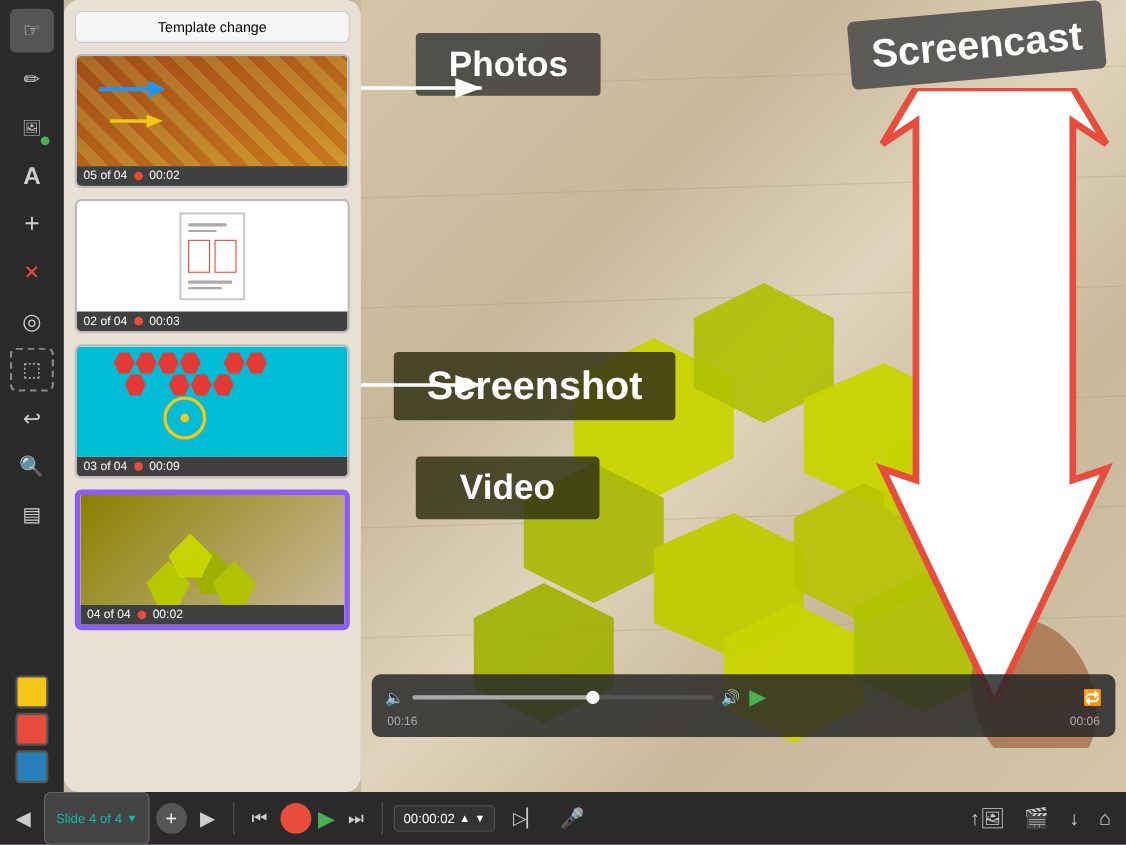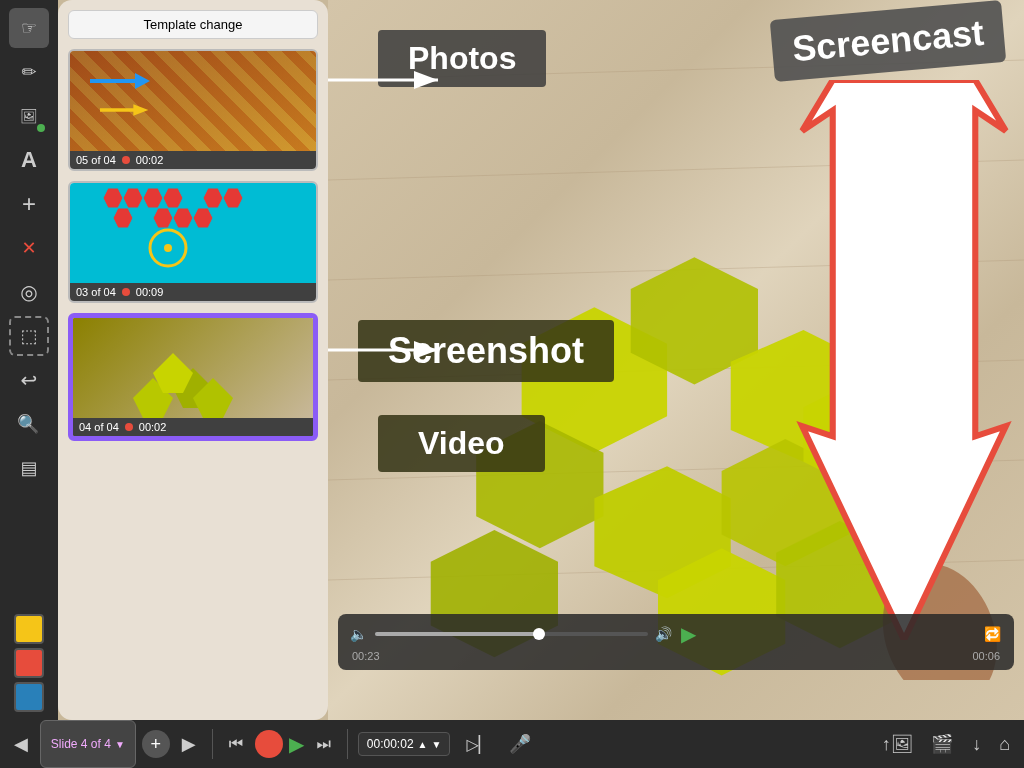--- a/index.html
+++ b/index.html
@@ -262,21 +262,21 @@
       padding: 4px 6px;
       border-radius: 4px;
       display: flex;
       align-items: center;
       justify-content: center;
     }
     .slide-nav {
       background: #444;
       border: 1px solid #666;
       border-radius: 6px;
-      color: #f0abfc;
+      color: #14b8a6;
       font-size: 12px;
       padding: 16px 10px;
       display: flex;
       align-items: center;
       gap: 4px;
       cursor: pointer;
     }
     .bottom-divider {
       width: 1px;
       height: 30px;
@@ -378,20 +378,39 @@
       </div>
     </div>
     <div class="slide-info">
       <span>05 of 04</span>
       <span class="rec-dot"></span>
       <span>00:02</span>
     </div>
   </div>
 
   
+  <div class="slide-thumb">
+    <div class="slide-thumb-img" style="background:#fff;">
+      <div class="doc-icon">
+        <div class="doc-line" style="width:80%;"></div>
+        <div class="doc-line" style="width:60%;"></div>
+        <div style="display:flex;gap:4px;margin-top:4px;">
+          <div style="width:30px;height:30px;border:1px solid #e74c3c;"></div>
+          <div style="width:30px;height:30px;border:1px solid #e74c3c;"></div>
+        </div>
+        <div class="doc-line" style="width:90%;margin-top:4px;"></div>
+        <div class="doc-line" style="width:70%;"></div>
+      </div>
+    </div>
+    <div class="slide-info">
+      <span>02 of 04</span>
+      <span class="rec-dot"></span>
+      <span>00:03</span>
+    </div>
+  </div>
 
   
   <div class="slide-thumb">
     <div class="slide-thumb-img" style="background:#00bcd4;position:relative;overflow:hidden;">
 
       <svg width="100%" height="100%" viewBox="0 0 200 100" style="position:absolute;inset:0;">
         <polygon points="15,5 25,5 30,15 25,25 15,25 10,15" fill="#e53935" stroke="#00bcd4" stroke-width="1"></polygon>
         <polygon points="35,5 45,5 50,15 45,25 35,25 30,15" fill="#e53935" stroke="#00bcd4" stroke-width="1"></polygon>
         <polygon points="55,5 65,5 70,15 65,25 55,25 50,15" fill="#e53935" stroke="#00bcd4" stroke-width="1"></polygon>
         <polygon points="75,5 85,5 90,15 85,25 75,25 70,15" fill="#e53935" stroke="#00bcd4" stroke-width="1"></polygon>
@@ -506,21 +525,21 @@
       <div class="progress-bar">
         <div class="progress-fill"></div>
         <div class="progress-knob"></div>
       </div>
       <button class="player-btn">🔊</button>
       <button class="player-btn" style="font-size:20px;color:#4caf50;">▶</button>
       <div style="flex:1;"></div>
       <button class="player-btn">🔁</button>
     </div>
     <div class="player-times">
-      <span>00:23</span>
+      <span>00:16</span>
       <span>00:06</span>
     </div>
   </div>
 </div>
 
 <div id="bottom-toolbar">
   <button class="bottom-btn" style="font-size:18px;">◀</button>
 
   <div class="slide-nav">
     <span>Slide 4 of 4</span>

